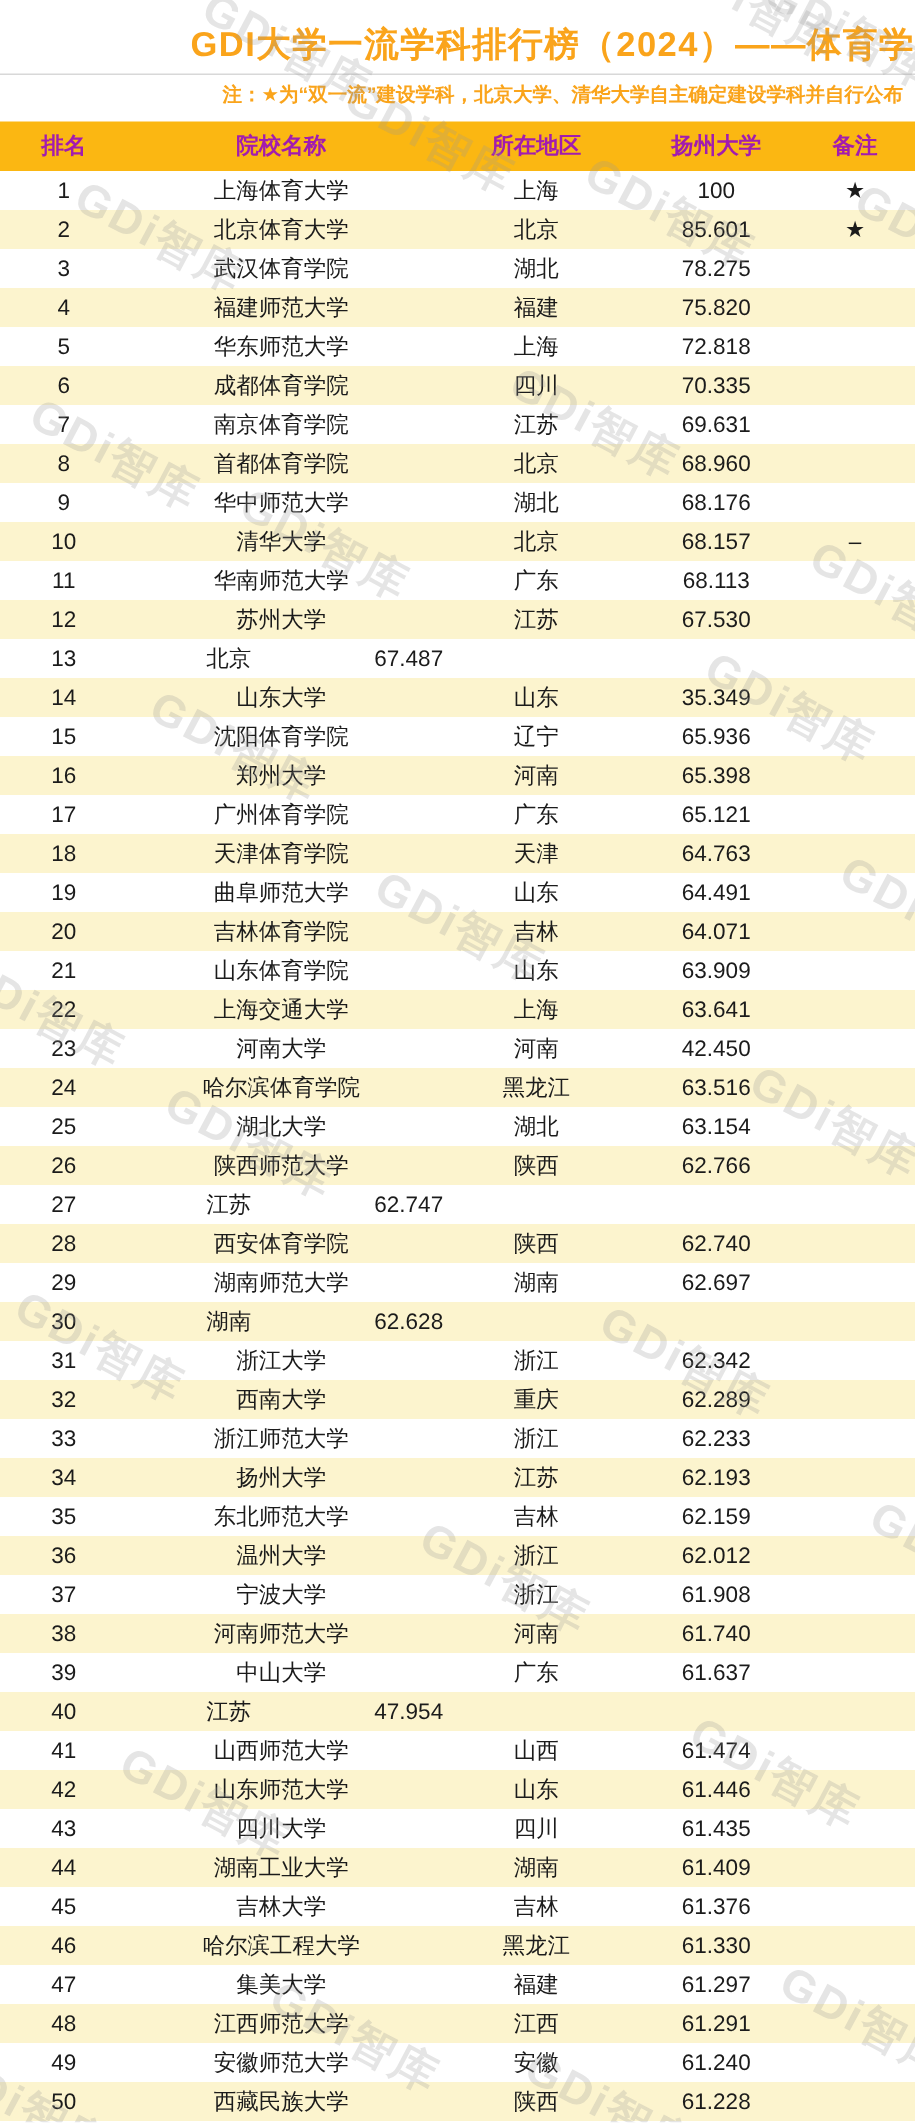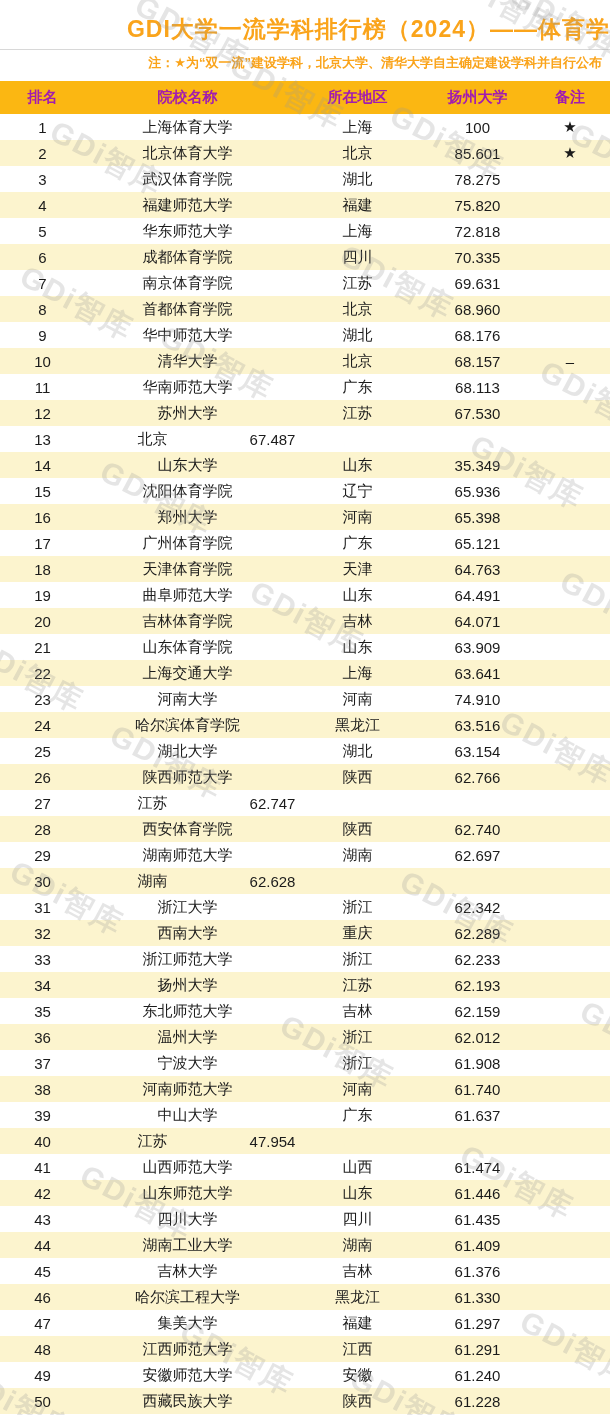--- a/index.html
+++ b/index.html
@@ -222,21 +222,21 @@
       <div class="c c1">上海交通大学</div>
       <div class="c c2">上海</div>
       <div class="c c3">63.641</div>
       <div class="c c4"></div>
     </div>
 
     <div class="tr">
       <div class="c c0">23</div>
       <div class="c c1">河南大学</div>
       <div class="c c2">河南</div>
-      <div class="c c3">74.910</div>
+      <div class="c c3">42.450</div>
       <div class="c c4"></div>
     </div>
 
     <div class="tr">
       <div class="c c0">24</div>
       <div class="c c1">哈尔滨体育学院</div>
       <div class="c c2">黑龙江</div>
       <div class="c c3">63.516</div>
       <div class="c c4"></div>
     </div>

